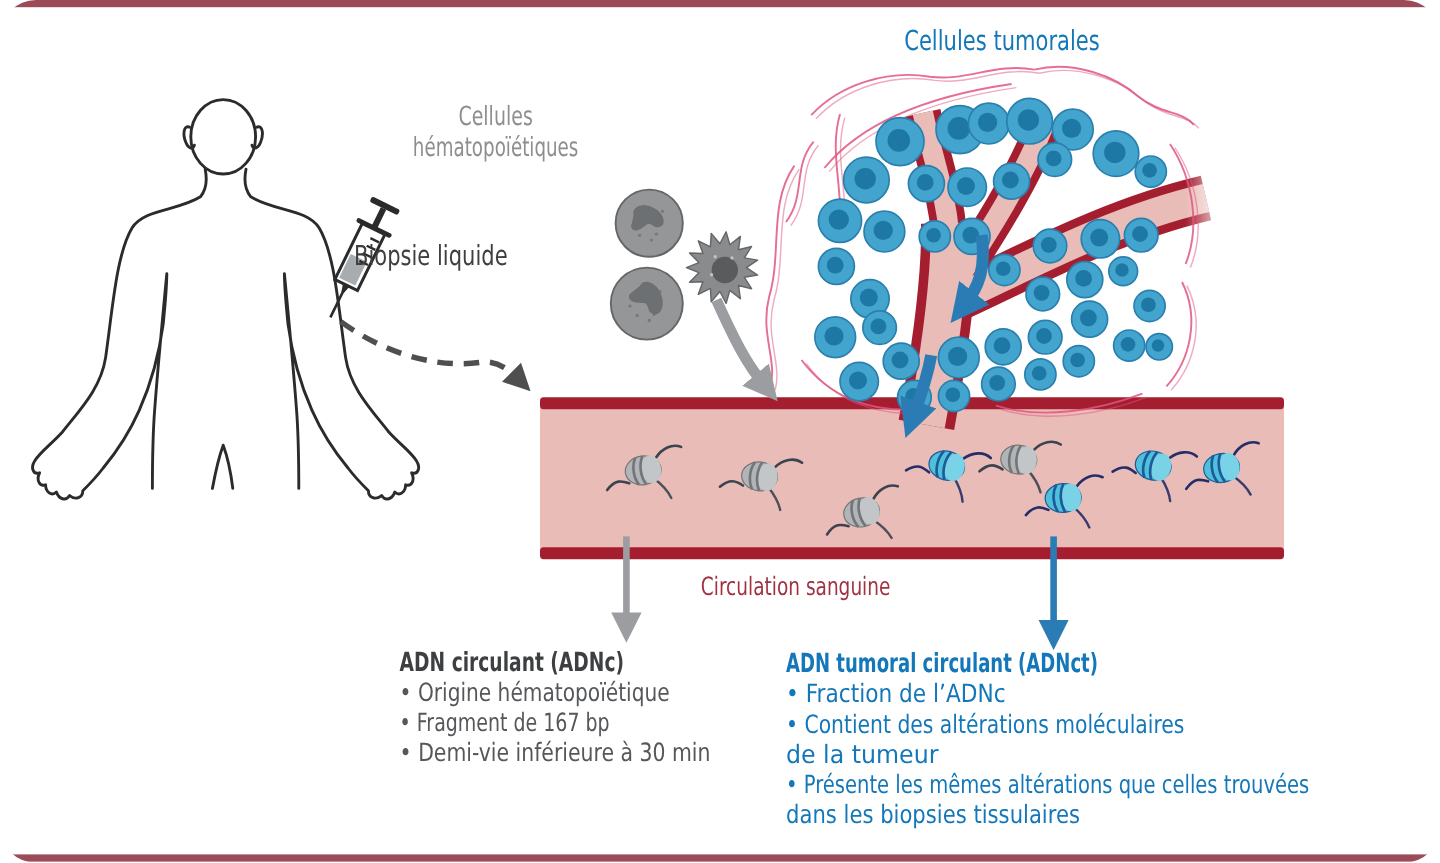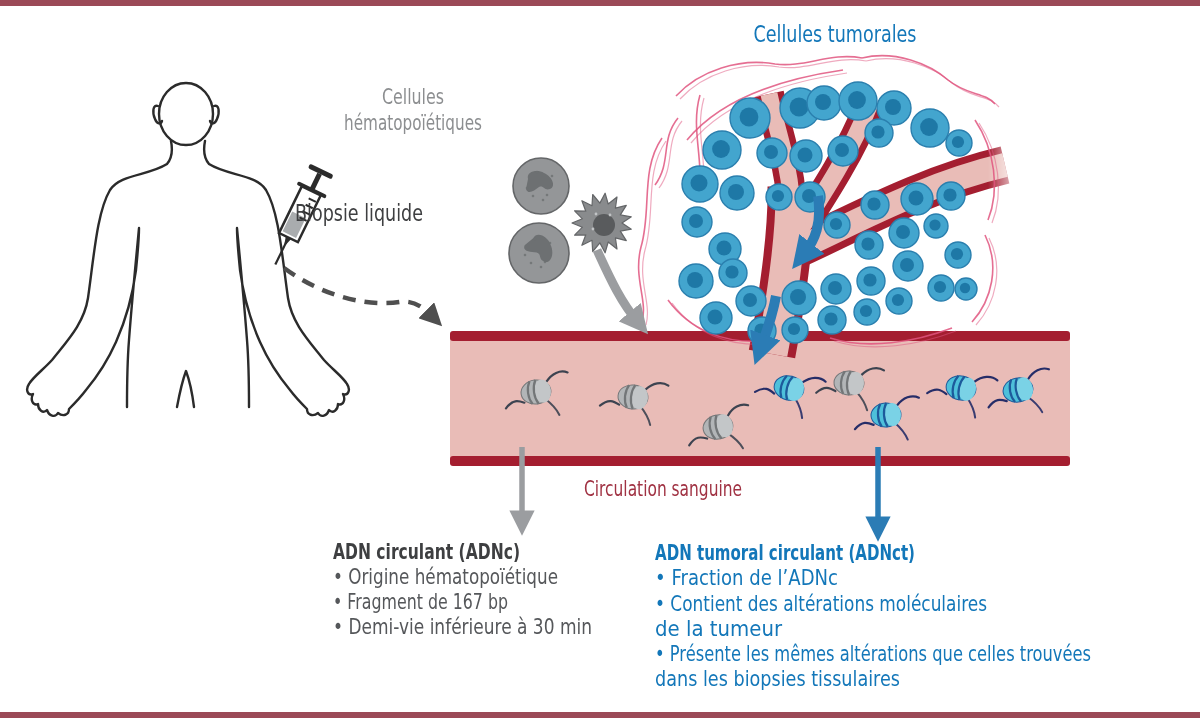--- a/index.html
+++ b/index.html
@@ -1,16 +1,16 @@
 <!DOCTYPE html>
 <html style="--frame: #9b4a57; --text_blue: #1377b9; --arrow_blue: #2b7cb5; --gray_text: #8c8e90; --dark_text: #3e3f41; --bullet_gray: #55575a; --red_text: #a03243; --vessel_wall: #a41e30; --vessel_fill: #e9bcb7; --cell_blue: #43a5ce; --cell_blue_stroke: #2a7fae; --cell_nucleus: #1e78a6; --gray_cell: #949698; --gray_cell_stroke: #646668; --gray_nucleus: #6d7072; --spiky_cell: #898b8d; --spiky_nucleus: #595b5d; --arrow_gray: #9b9da0; --dashed_arrow: #4f4f4f; --outline_dark: #2b2b2b; --capillary: #e0557f; --syringe_liquid: #a9acae; --nuc_gray_body: #b2b5b7; --nuc_gray_face: #c3c6c8; --nuc_gray_ring: #737678; --nuc_gray_strand: #3c4350; --nuc_blue_body: #4ec0da; --nuc_blue_face: #7ad2e6; --nuc_blue_ring: #1d5a9b; --nuc_blue_strand: #262d68;"><head>
 <meta charset="utf-8">
 <style>
   html,body{margin:0;padding:0;background:#ffffff;}
-  .page{width:1200px;height:719px;position:relative;background:#fff;overflow:hidden;}
+  .page{width:1200px;height:719px;position:relative;background:#fff;overflow:hidden;border-radius:30px;}
   svg{display:block;}
   text{font-family:"DejaVu Sans","Liberation Sans",sans-serif;}
   .t23{font-size:23px;}
   .t22{font-size:22px;}
   .t21{font-size:21px;}
   .bold{font-weight:bold;}
   .fill-blue{fill:var(--text_blue);}
   .fill-gray{fill:var(--gray_text);}
   .fill-dark{fill:var(--dark_text);}
   .fill-darkgray{fill:var(--bullet_gray);}

